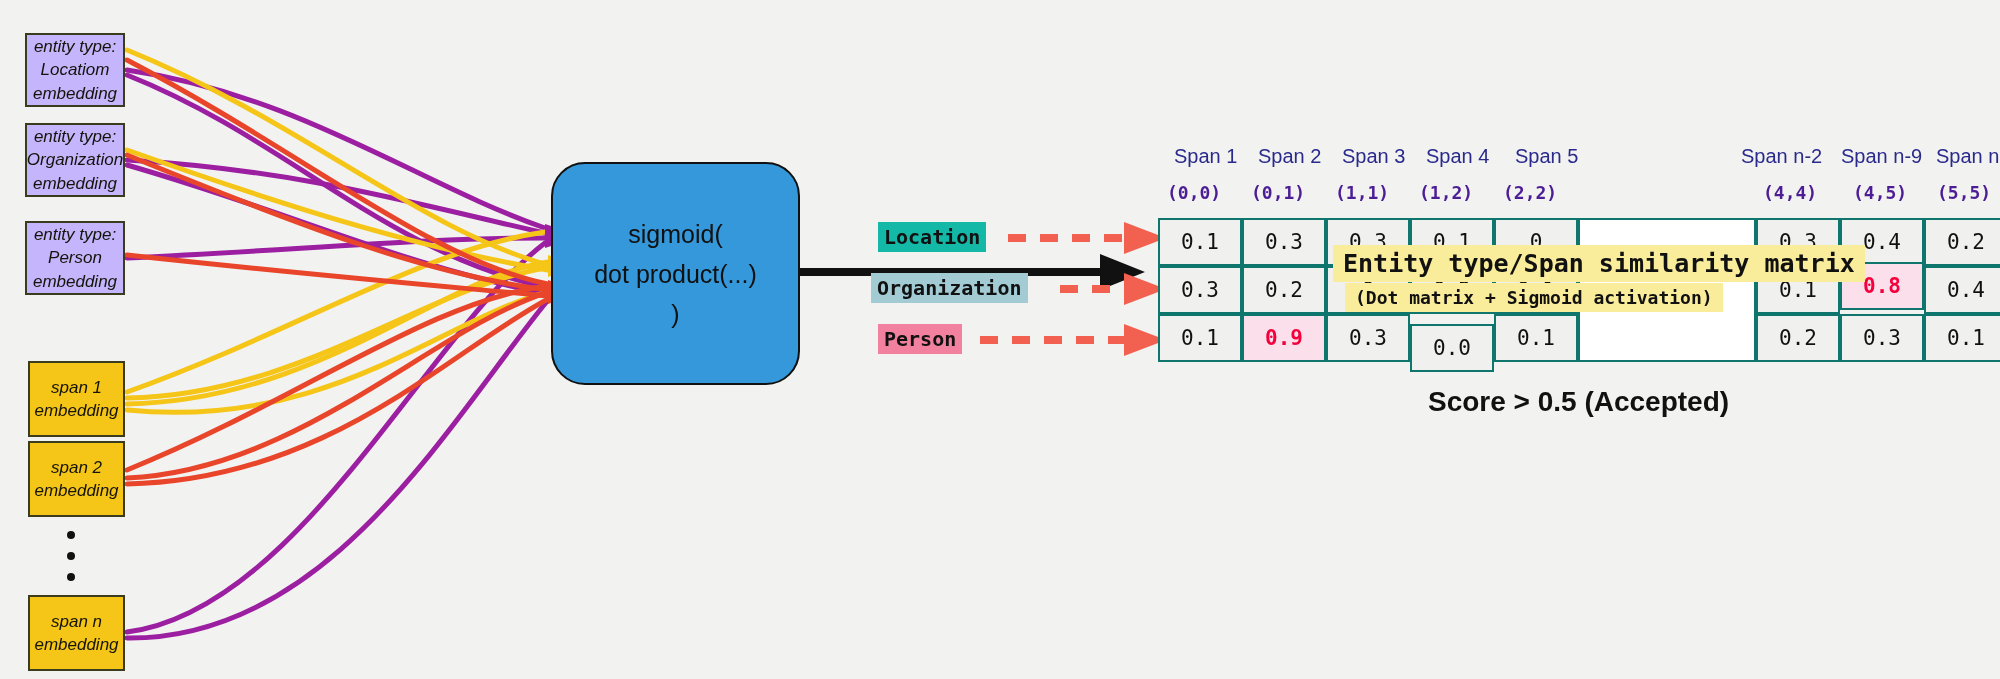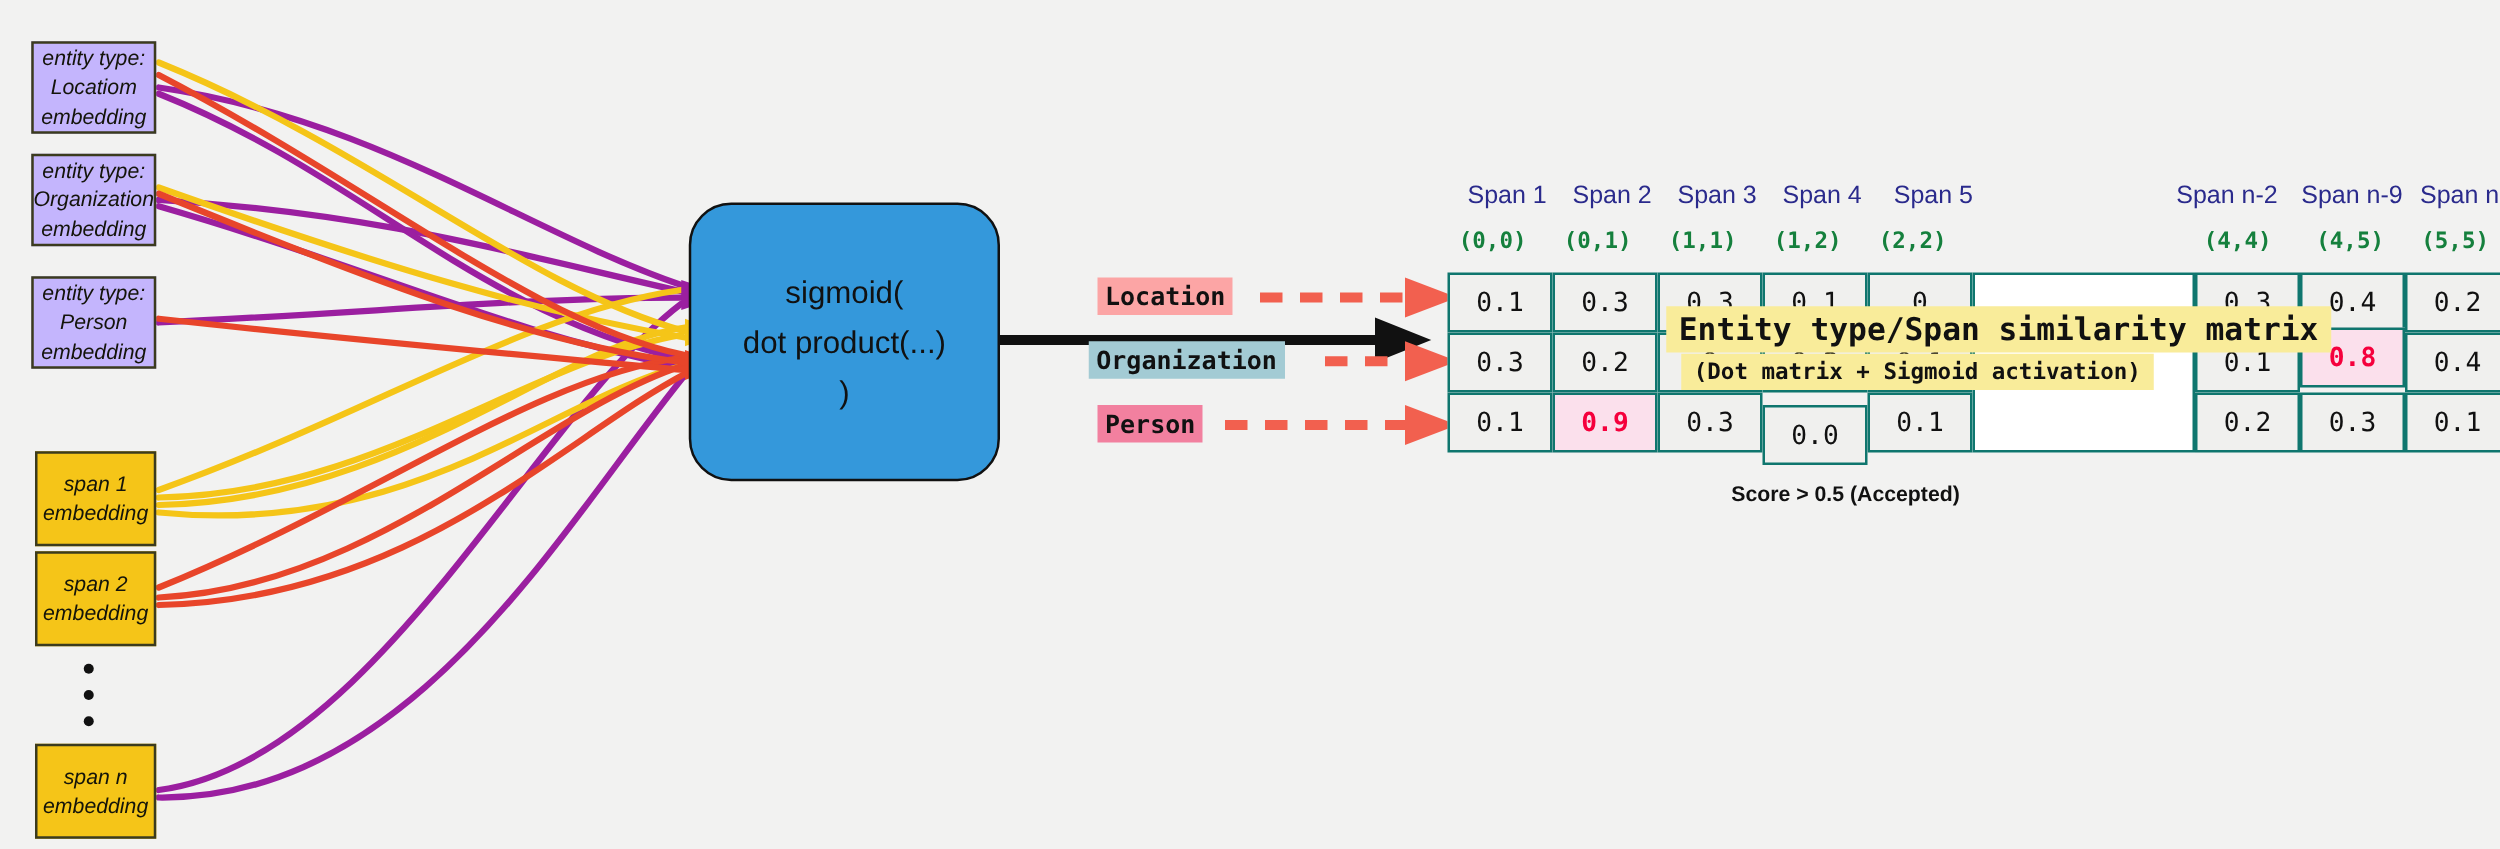--- a/index.html
+++ b/index.html
@@ -54,38 +54,38 @@
 
   
   .span-head{
     position:absolute;
     color:#2a2a8c;
     font-size:20px;
     white-space:nowrap;
   }
   .coord-head{
     position:absolute;
-    color:#15803d;
+    color:#4c1d95;
     font-family:"DejaVu Sans Mono", monospace;
     font-weight:bold;
     font-size:18px;
     white-space:nowrap;
   }
 
   .rowlabel{
     position:absolute;
     font-family:"DejaVu Sans Mono", monospace;
     font-weight:bold;
     font-size:20px;
     color:#111;
     padding:3px 6px;
     white-space:nowrap;
     box-sizing:border-box;
   }
-  .rowlabel.loc{background:#fca5a5;}
+  .rowlabel.loc{background:#14b8a6;}
   .rowlabel.org{background:#a3cbd4;}
   .rowlabel.per{background:#f2809f;}
 
   
   .cell{
     position:absolute;
     box-sizing:border-box;
     border:2px solid #0f766e;
     background:#f0f0ee;
     display:flex;
@@ -107,24 +107,25 @@
     color:#111;
     white-space:nowrap;
     padding:4px 10px;
     box-sizing:border-box;
   }
   .callout.title{font-size:25px;}
   .callout.sub{font-size:18px;}
 
   .caption{
     position:absolute;
-    font-size:17px;
-    font-weight:bold;
-    color:#111;
-    white-space:nowrap;
+    font-size:28px;
+    font-weight:bold;
+    color:#111;
+    white-space:nowrap;
+    margin-left:43px;
   }
   svg.edges{position:absolute;left:0;top:0;width:2000px;height:679px;pointer-events:none;}
 </style>
 </head>
 <body>
 
 <div id="stage">
 
   <svg class="edges" viewBox="0 0 2000 679">
     <g fill="none" stroke-width="5" stroke-linecap="round">

